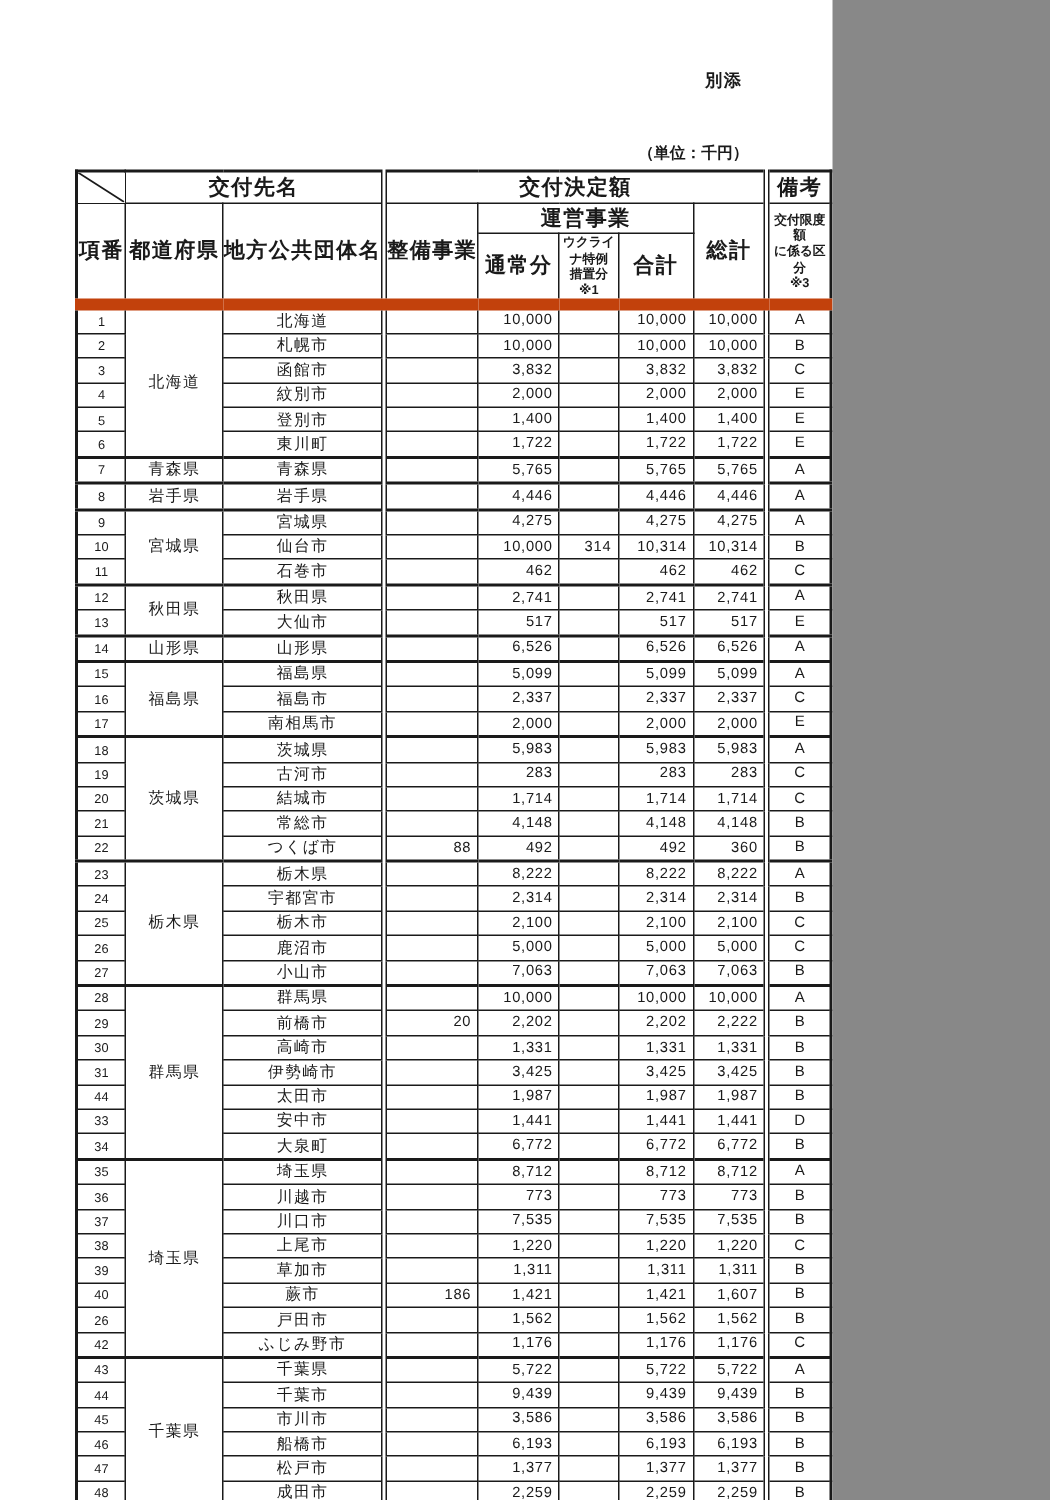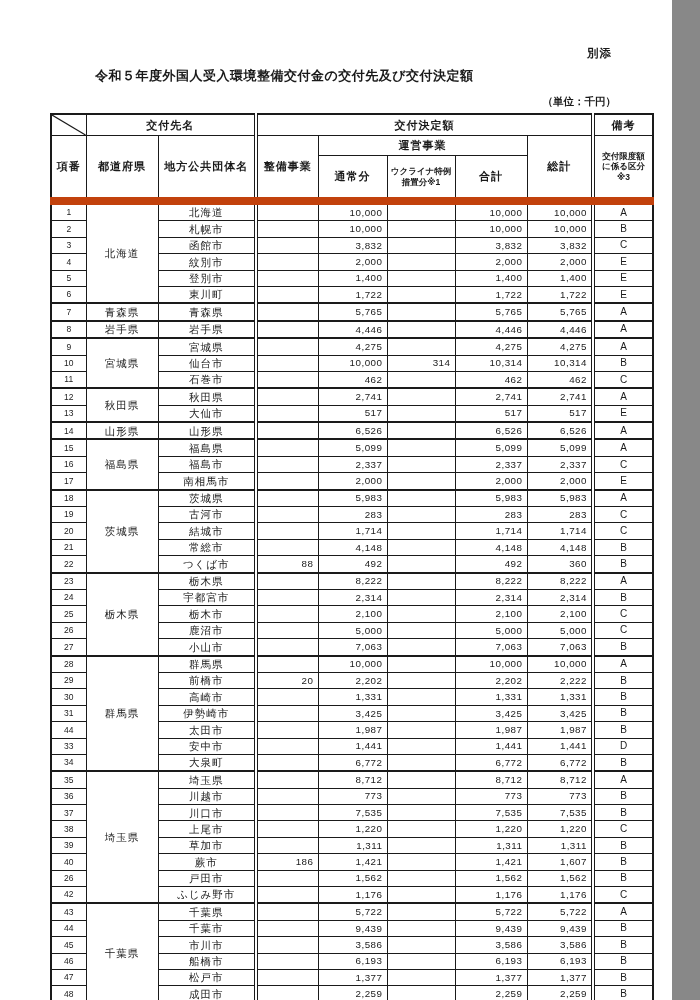--- a/index.html
+++ b/index.html
@@ -1,18 +1,18 @@
 <!DOCTYPE html>
 <html><head>
 <meta charset="utf-8">
 <style>
   html, body { margin: 0; padding: 0; background: #888; }
   .page {
     position: relative;
-    width: 672px;
+    width: 555px;
     height: 1000px;
     background: #ffffff;
     font-family: "Liberation Sans", "DejaVu Sans", sans-serif;
     color: #1a1a1a;
     overflow: hidden;
   }
   .attachment {
     position: absolute;
     top: 46px;
     right: 60px;
@@ -45,21 +45,21 @@
   }
   table.grant th, table.grant td {
     border: 1px solid #1a1a1a;
     padding: 0;
     text-align: center;
     vertical-align: middle;
     overflow: hidden;
     white-space: nowrap;
     background: #fff;
   }
-  thead th { font-size: 11px; font-weight: bold; letter-spacing: 1px; }
+  thead th { font-size: 14px; font-weight: bold; letter-spacing: 1px; }
   thead tr.hrow-a th { height: 20px; }
   thead tr.hrow-b th.oper { height: 19px; margin-left: 44px; }
   thead tr.hrow-c th { height: 41px; }
   thead th.small-th {
     font-size: 8.5px;
     letter-spacing: 0;
     white-space: pre-line;
     line-height: 1.25;
   }
   thead tr:last-child th, thead th[rowspan] { border-bottom: 8px solid #c2410c; }
@@ -72,21 +72,20 @@
   tbody td.amount { text-align: right; padding-right: 4px; letter-spacing: 0.5px; font-size: 9.8px; }
   tbody td.kubun-cell { font-size: 10px; }
   tbody tr.group-start td { border-top: 2px solid #1a1a1a; }
 </style>
 </head>
 <body>
 
 <div class="page">
 
   <div class="attachment">別添</div>
-  <div class="doc-title">令和５年度外国人受入環境整備交付金の交付先及び交付決定額</div>
   <div class="unit-note">（単位：千円）</div>
 
   <table class="grant">
     <colgroup>
       <col style="width:35px">
       <col style="width:72px">
       <col style="width:98px">
       <col style="width:62px">
       <col style="width:69px">
       <col style="width:68px">

